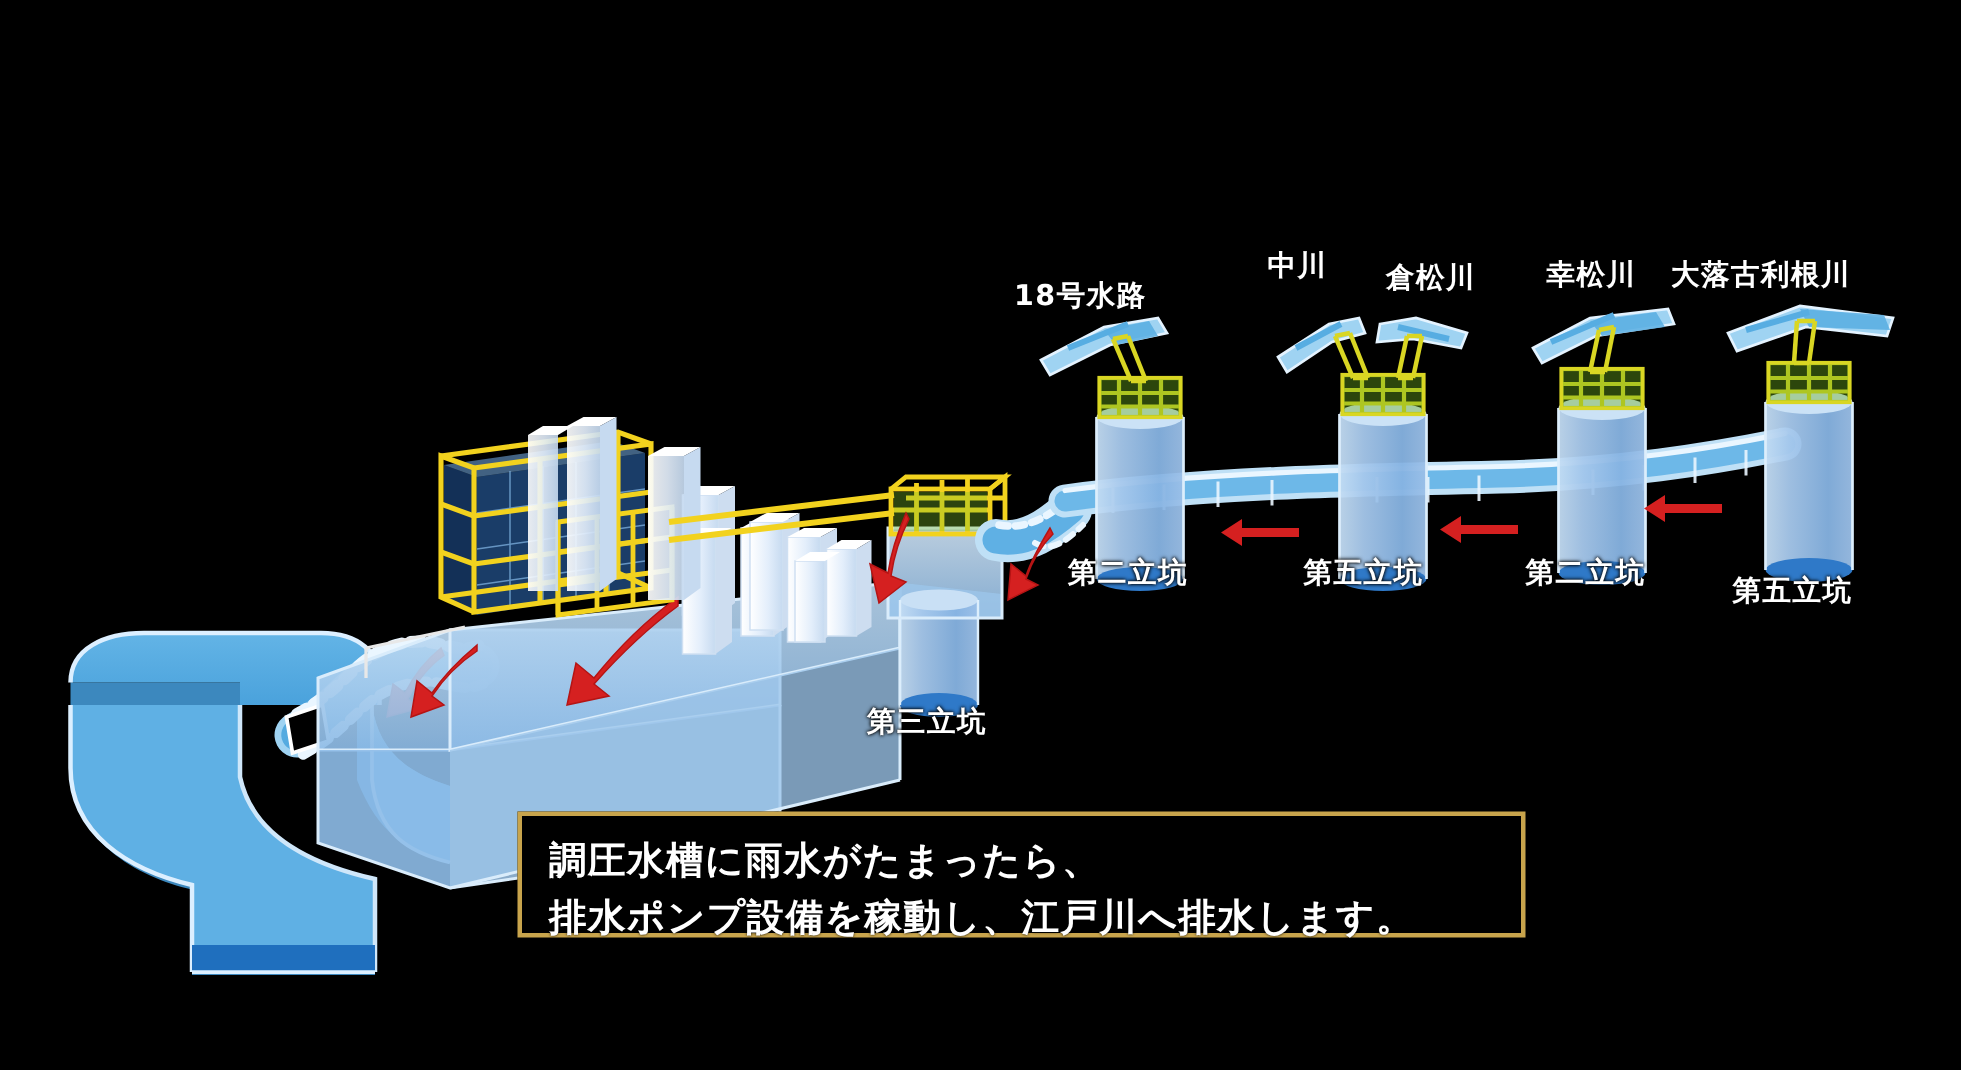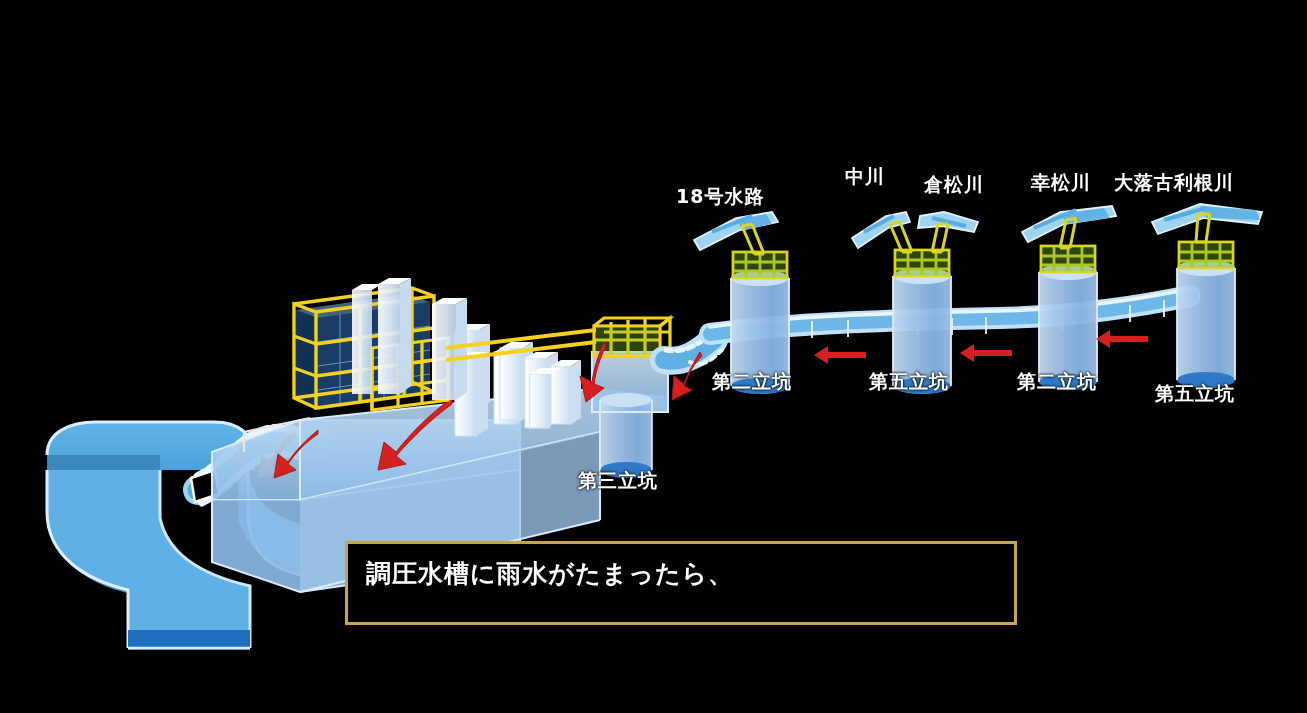--- a/index.html
+++ b/index.html
@@ -382,16 +382,17 @@
 
   <div class="lbl shaft-lbl" style="left:578px;top:468px;">第三立坑</div>
   <div class="lbl shaft-lbl" style="left:712px;top:369px;">第二立坑</div>
   <div class="lbl shaft-lbl" style="left:869px;top:369px;">第五立坑</div>
   <div class="lbl shaft-lbl" style="left:1017px;top:369px;">第二立坑</div>
   <div class="lbl shaft-lbl" style="left:1155px;top:381px;">第五立坑</div>
 
   <div id="caption">
     <div class="ctext">
       <div>調圧水槽に雨水がたまったら、</div>
+      <div>排水ポンプ設備を稼動し、江戸川へ排水します。</div>
     </div>
   </div>
 
 </div>
 
 </body></html>

